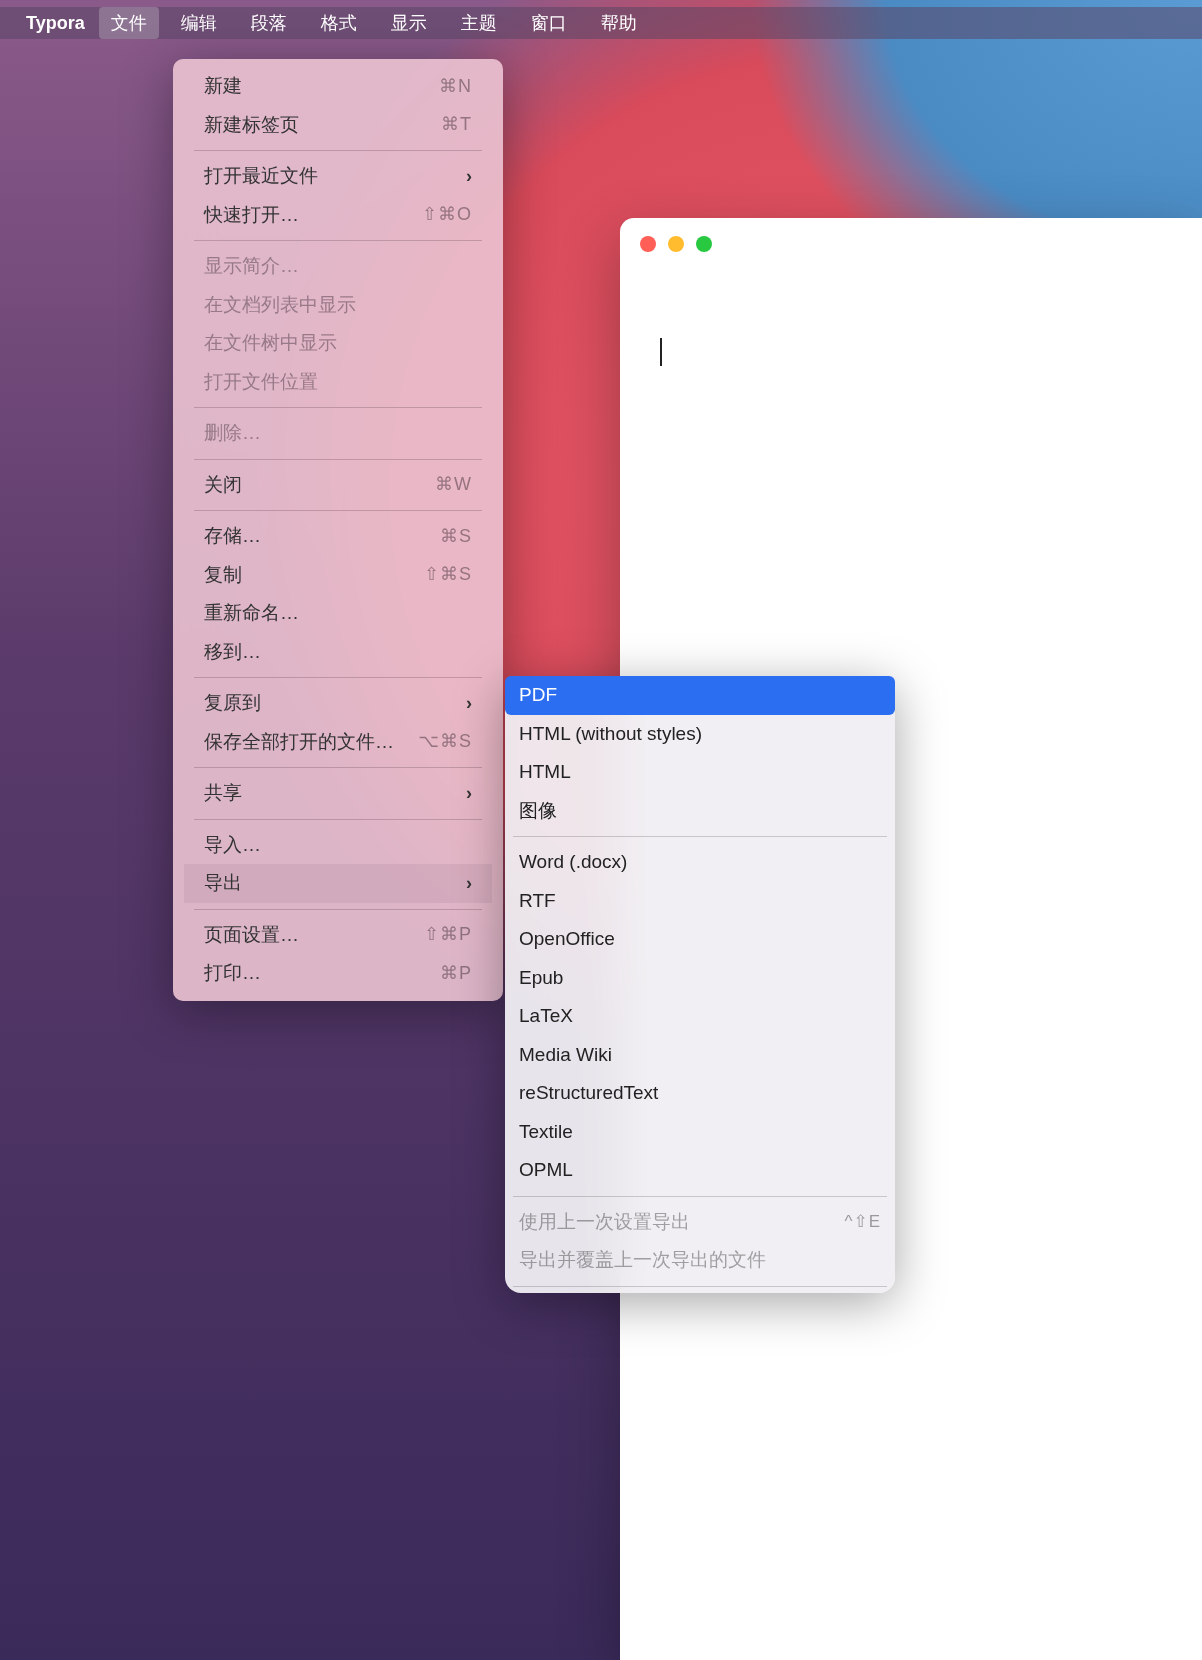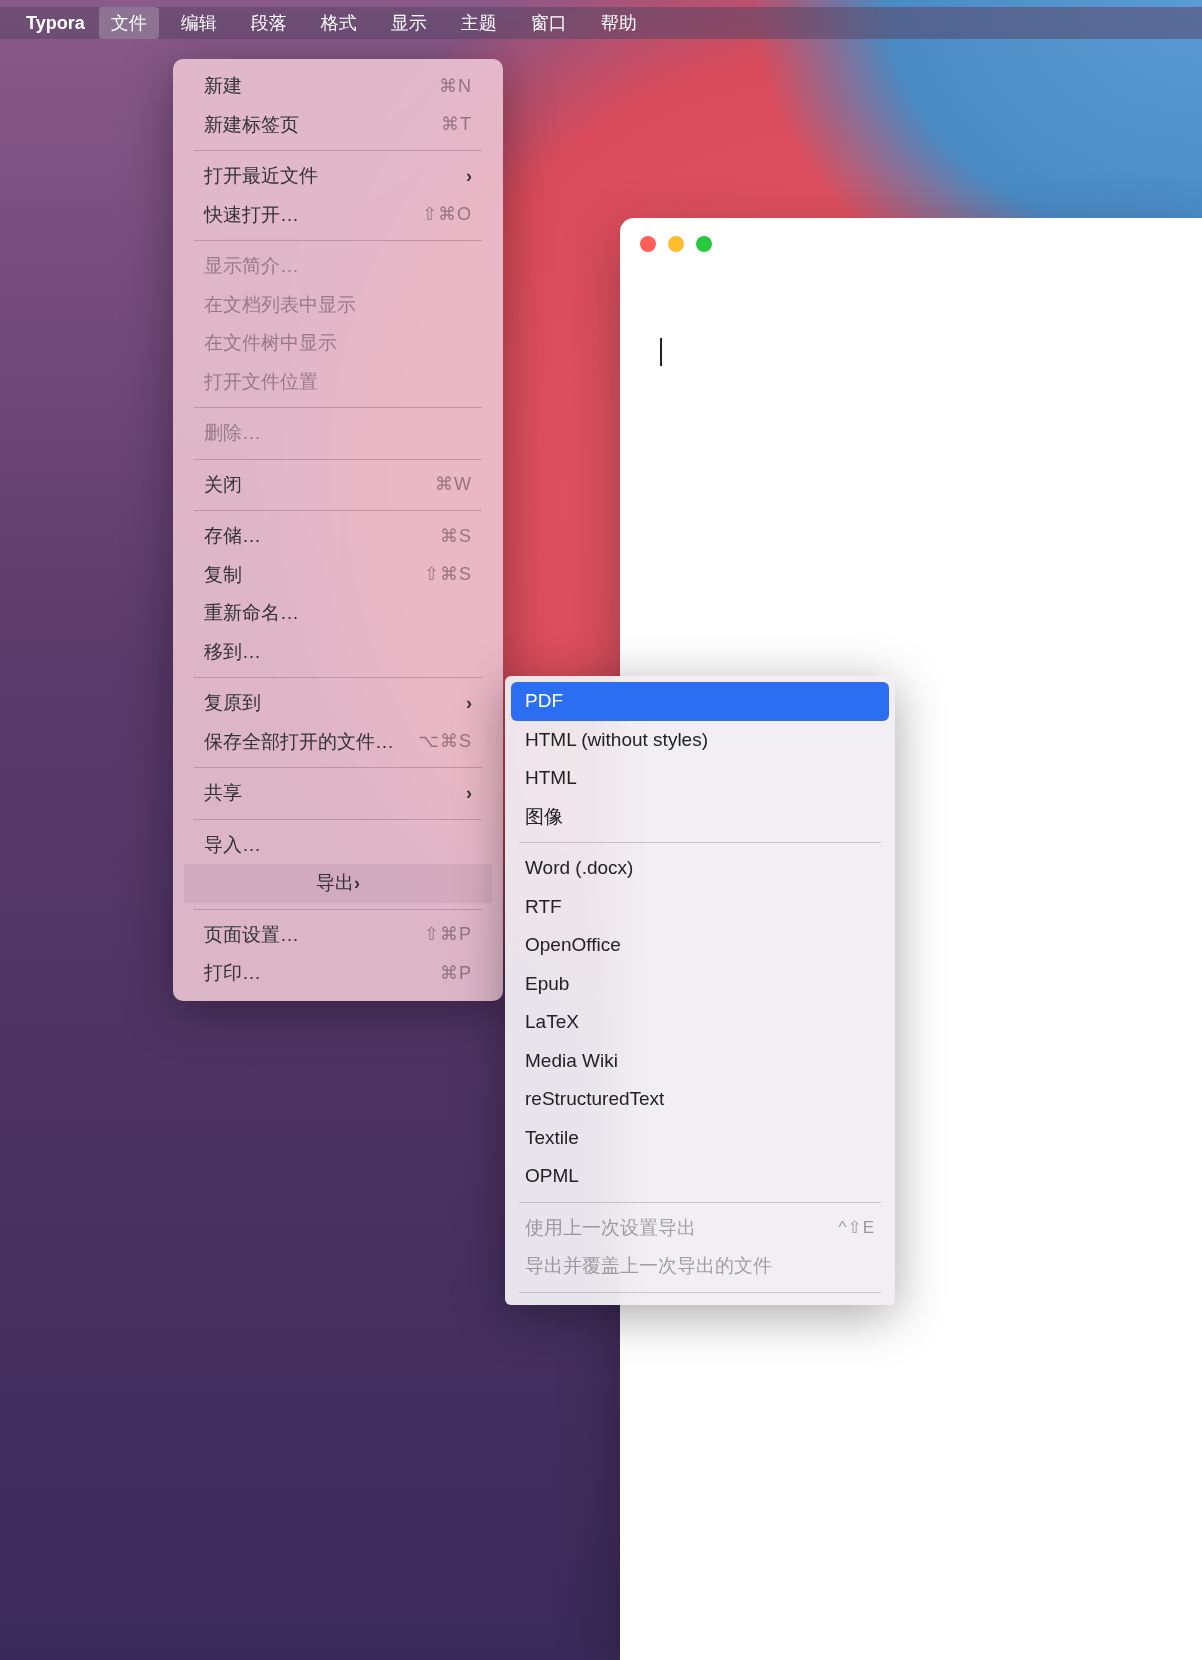--- a/index.html
+++ b/index.html
@@ -34,32 +34,31 @@
   padding: 8px 11px;
   color: #333;
   font-size: 19px;
   margin-top: 21px;
 }
 .dropdown .row {
   display: flex; align-items: center; justify-content: space-between;
   padding: 5px 20px; line-height: 1.5;
 }
 .dropdown .row.disabled { color: rgba(80,60,70,0.5); }
-.dropdown .row.hover { background: rgba(200,160,180,0.5); justify-content: center; }
+.dropdown .row.hover { background: rgba(200,160,180,0.5); }
 .dropdown .sep { height: 1px; background: rgba(120,90,100,0.35); margin: 6px 10px; }
 .dropdown .shortcut { color: rgba(80,60,70,0.55); font-size: 18px; letter-spacing: 1px; }
 .dropdown .chev { font-size: 18px; color: #333; font-weight: 700; }
 
 .submenu {
   position: absolute; top: 676px; left: 505px; width: 390px;
   background: rgba(240, 238, 242, 0.95);
   backdrop-filter: blur(20px);
-  border-radius: 6px;
+  border-radius: 16px;
   box-shadow: 0 10px 50px rgba(0,0,0,0.35);
-  padding: 6px;
   color: #222;
   font-size: 19px;
 }
 .submenu .srow {
   display: flex; align-items: center; justify-content: space-between;
   padding: 5px 14px; border-radius: 6px; line-height: 1.5;
 }
 .submenu .srow.selected { background: #2b6ef2; color: #fff; }
 .submenu .srow.disabled { color: rgba(60,60,60,0.45); }
 .submenu .sep { height: 1px; background: rgba(100,100,100,0.3); margin: 6px 8px; }

